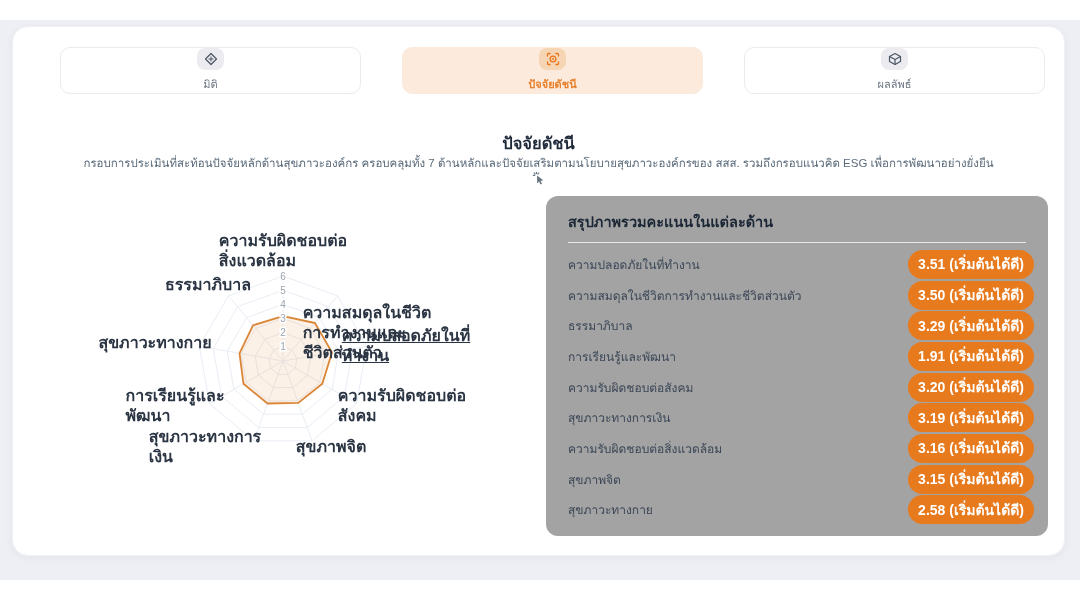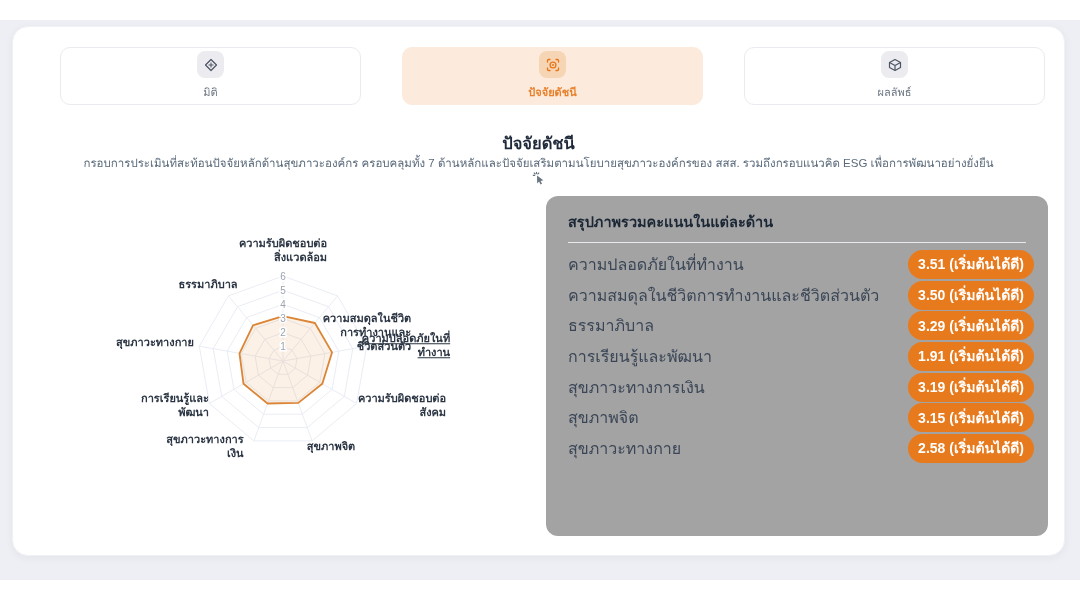--- a/index.html
+++ b/index.html
@@ -4,49 +4,49 @@
 <style>
   * { margin:0; padding:0; box-sizing:border-box; }
   html,body { background:#ffffff; }
   body { font-family:"Liberation Sans","DejaVu Sans",sans-serif; width:1080px; height:608px; position:relative; overflow:hidden; }
   .page-bg { position:absolute; left:0; top:20px; width:1080px; height:560px; background:#edeff4; }
   .card { position:absolute; left:12px; top:26px; width:1053px; height:530px; background:#ffffff;
           border-radius:16px; border:1px solid #f0f1f4; box-shadow:0 2px 8px rgba(30,40,60,0.05); }
 
   
   .tab-bar { position:absolute; left:19px; top:20px; width:1013px; display:flex; gap:13px; }
-  .tab { flex:1; height:58px; border-radius:10px; background:#fff; border:1px solid #e9ebef;
+  .tab { flex:1; height:47px; border-radius:10px; background:#fff; border:1px solid #e9ebef;
          display:flex; flex-direction:column; align-items:center; justify-content:center; gap:5px; cursor:pointer;margin-left:28px; }
   .tab.active { background:#fcebdc; border-color:#fcebdc; }
   .chip { width:27px; height:27px; border-radius:8px; background:#ececf0; display:flex; align-items:center; justify-content:center; }
   .tab.active .chip { background:#f6d5b4; }
   .tab-label { font-size:11px; color:#6f7885; }
   .tab.active .tab-label { color:#e8802c; font-weight:700; }
 
   
   .page-title { position:absolute; top:103px; left:0; width:100%; text-align:center;
                 font-size:16.5px; font-weight:700; color:#1f2a3a; }
   .page-desc { position:absolute; top:127px; left:0; width:100%; text-align:center;
                font-size:11.5px; color:#5a6a7a; }
   .hint-row { position:absolute; top:144px; left:0; width:100%; display:flex; align-items:center;
               justify-content:center; gap:6px; font-size:11.5px; color:#5f6b79; }
 
   
   .radar-wrap { position:absolute; left:8px; top:184px; width:520px; height:290px; }
   .radar-wrap svg { position:absolute; left:0; top:0; }
-  .axis-label { position:absolute; transform:translate(-50%,-50%); text-align:right; white-space:pre-line;
-                font-size:11px; line-height:1.25; font-weight:600; color:#2a3442; }
+  .axis-label { position:absolute; transform:translate(-50%,-50%); text-align:left; white-space:pre-line;
+                font-size:16px; line-height:1.25; font-weight:600; color:#2a3442; }
 
   
   .panel { position:absolute; left:533px; top:169px; width:502px; height:340px; background:#a3a3a3; border-radius:12px; }
   .panel-title { padding:14px 22px 9px 22px; font-size:14.5px; font-weight:700; color:#1c2736; }
   .panel-divider { height:1px; background:#e6e9ee; margin:0 22px; }
   .rows { padding:6px 14px 0 22px; }
   .summary-row { height:30.7px; display:flex; align-items:center; justify-content:space-between; }
-  .row-label { font-size:16px; color:#3a4656;text-align:right; }
+  .row-label { font-size:12px; color:#3a4656;text-align:right; }
   .badge { background:#e87a1e; color:#fff; font-size:14px; font-weight:700;
            padding:3.5px 10px; border-radius:999px; white-space:nowrap; }
 </style>
 </head>
 <body>
 
 <div class="page-bg"></div>
 
 <div class="card">
 
@@ -152,22 +152,30 @@
         </div>
         <div class="summary-row">
           <span class="row-label">ธรรมาภิบาล</span>
           <span class="badge">3.29 (เริ่มต้นได้ดี)</span>
         </div>
         <div class="summary-row">
           <span class="row-label">การเรียนรู้และพัฒนา</span>
           <span class="badge">1.91 (เริ่มต้นได้ดี)</span>
         </div>
         <div class="summary-row">
+          <span class="row-label">ความรับผิดชอบต่อสังคม</span>
+          <span class="badge">3.20 (เริ่มต้นได้ดี)</span>
+        </div>
+        <div class="summary-row">
           <span class="row-label">สุขภาวะทางการเงิน</span>
           <span class="badge">3.19 (เริ่มต้นได้ดี)</span>
+        </div>
+        <div class="summary-row">
+          <span class="row-label">ความรับผิดชอบต่อสิ่งแวดล้อม</span>
+          <span class="badge">3.16 (เริ่มต้นได้ดี)</span>
         </div>
         <div class="summary-row">
           <span class="row-label">สุขภาพจิต</span>
           <span class="badge">3.15 (เริ่มต้นได้ดี)</span>
         </div>
         <div class="summary-row">
           <span class="row-label">สุขภาวะทางกาย</span>
           <span class="badge">2.58 (เริ่มต้นได้ดี)</span>
         </div>
       </div>

